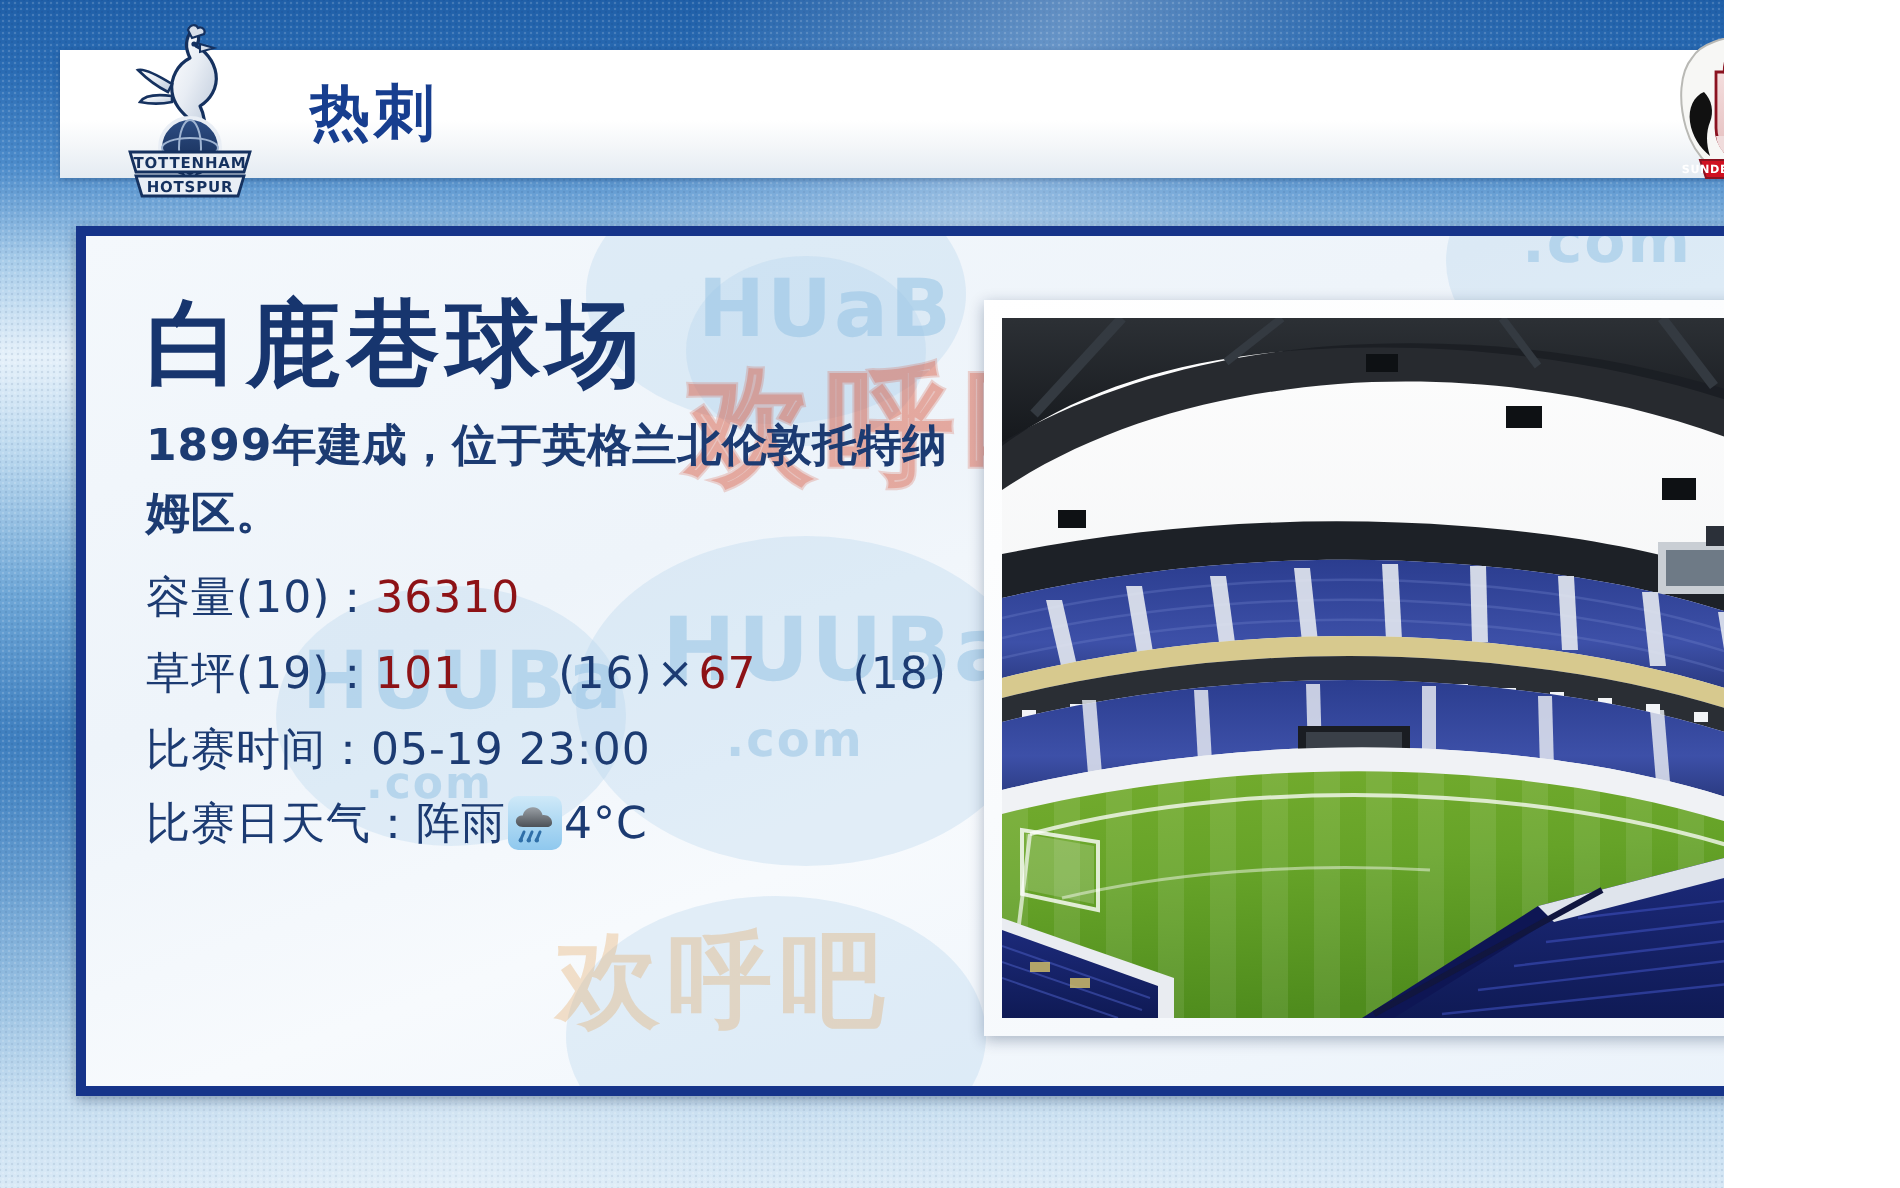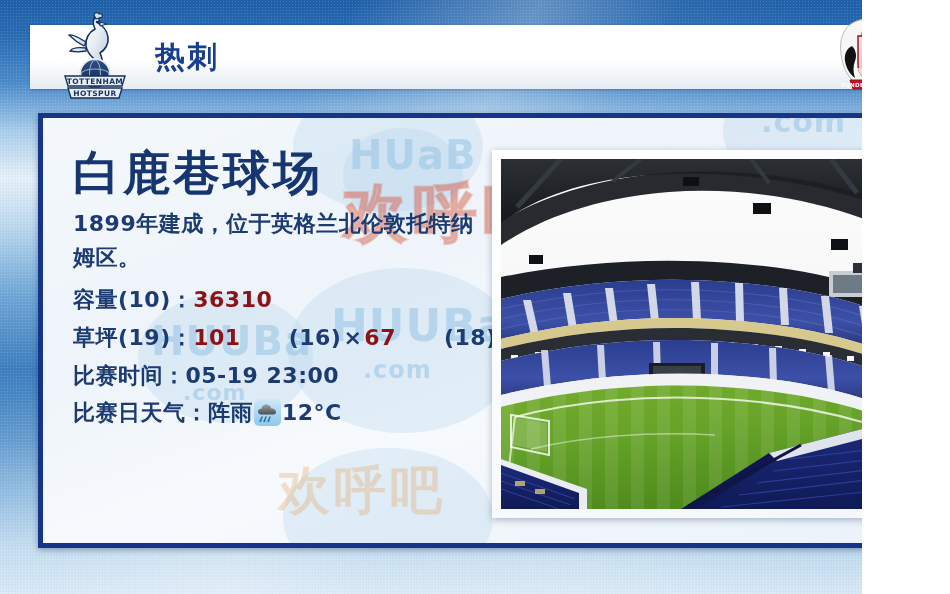--- a/index.html
+++ b/index.html
@@ -129,21 +129,21 @@
     font-size: 22px;
     font-weight: bold;
     color: #1c3b72;
     line-height: 1.55;
     letter-spacing: .5px;
     margin-bottom: 6px;
     width: 410px;
   }
   .info-row {
     font-size: 22px;
-    font-weight: bold;
+    font-weight: normal;
     color: #1c3b72;
     line-height: 1.72;
     letter-spacing: .5px;
     white-space: nowrap;
   }
   .val-red { color: #8d1216; }
   .val-navy { color: #1c3b72; margin-left: 48px; }
   .times { color: #1c3b72; padding: 0 2px; }
 
   
@@ -303,21 +303,21 @@
               </linearGradient>
             </defs>
             <path d="M7.5 15.5 C5 15.5 3.6 13.8 4 12 C4.4 10.3 6 9.5 7.4 9.8
                      C7.8 7.2 10.1 5.3 12.8 5.6 C15.1 5.8 16.9 7.5 17.3 9.6
                      C19.6 9.3 21.8 10.8 22 13 C22.2 14.6 21 15.5 19.5 15.5 Z" fill="url(#wxcloud)"></path>
             <path d="M8 18 L6.6 21.3 M12 18 L10.6 21.3 M16 18 L14.6 21.3" stroke="#2f6fa8" stroke-width="1.5" stroke-linecap="round"></path>
             <circle cx="6.4" cy="22.1" r="1.1" fill="#2f6fa8"></circle>
             <circle cx="10.4" cy="22.1" r="1.1" fill="#2f6fa8"></circle>
             <circle cx="14.4" cy="22.1" r="1.1" fill="#2f6fa8"></circle>
           </svg>
-        </span><span>12°C</span>
+        </span><span>4°C</span>
       </div>
 
     </div>
 
     <div id="photo-frame">
       <div id="photo">
         <svg viewBox="0 0 392 350" width="100%" height="100%" preserveAspectRatio="none">
           <defs>
             <linearGradient id="skyG" x1="0" y1="0" x2="0" y2="1">
               <stop offset="0" stop-color="#fdfdfd"></stop>

